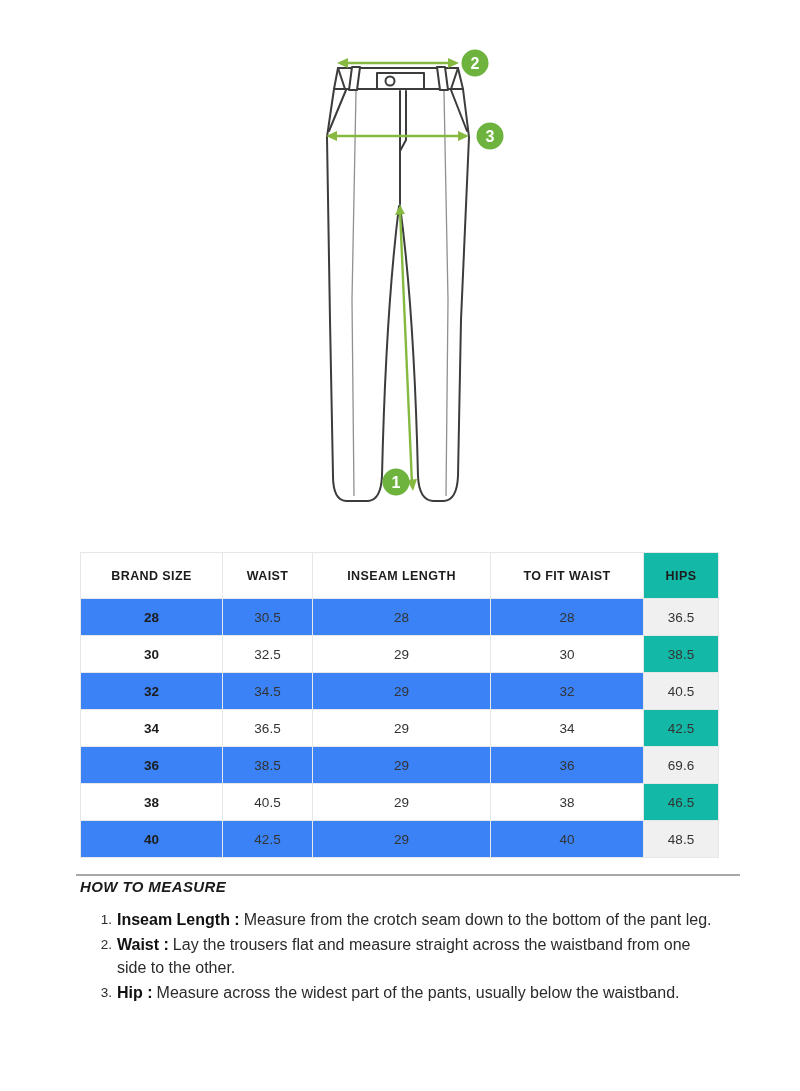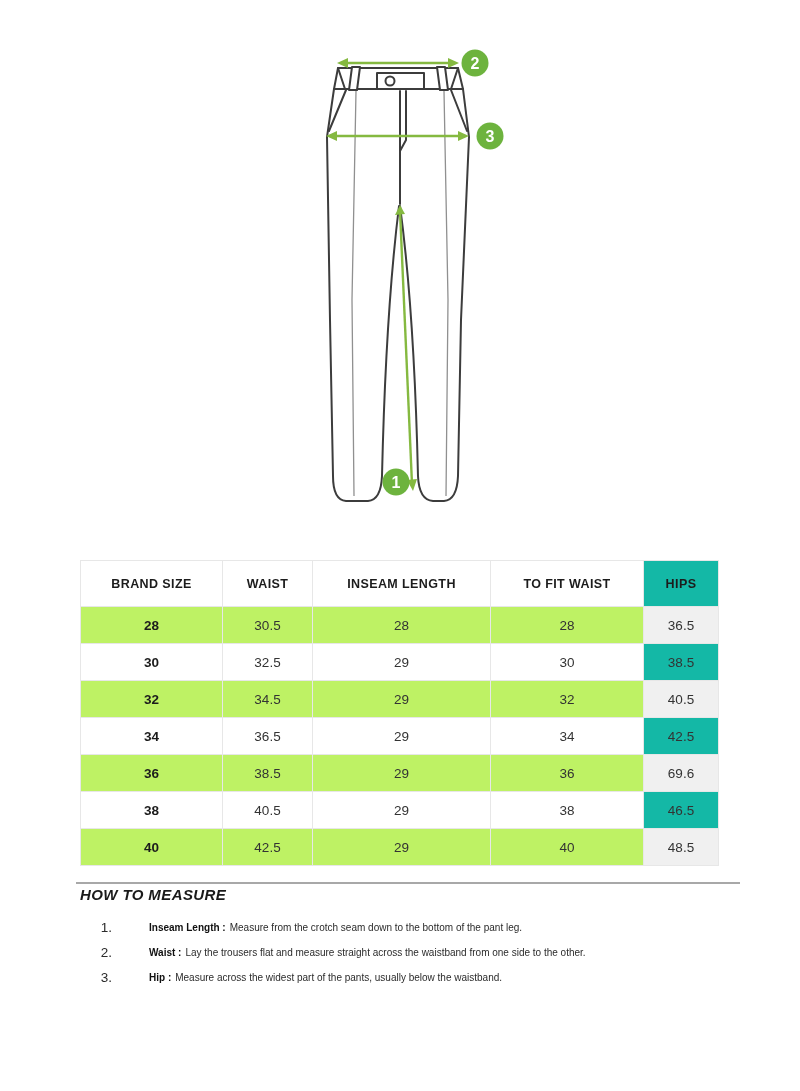--- a/index.html
+++ b/index.html
@@ -3,52 +3,52 @@
 <meta charset="utf-8">
 <style>
   * { margin: 0; padding: 0; box-sizing: border-box; }
   body { background: #ffffff; font-family: "Liberation Sans", "DejaVu Sans", sans-serif; }
   .page { width: 800px; height: 1091px; background: #ffffff; overflow: hidden; position: relative; }
 
   
   .diagram-wrap { width: 800px; height: 540px; }
 
   
-  .table-wrap { margin-left: 80px; width: 638px; margin-top: 20px; }
+  .table-wrap { margin-left: 80px; width: 638px; margin-top: 12px; }
   table.size-table { border-collapse: collapse; table-layout: fixed; width: 638px; color: #2b2b2b; }
   table.size-table col.c1 { width: 142px; }
   table.size-table col.c2 { width: 90px; }
   table.size-table col.c3 { width: 178px; }
   table.size-table col.c4 { width: 153px; }
   table.size-table col.c5 { width: 75px; }
   table.size-table th, table.size-table td {
     border: 1px solid #e7e7e7; text-align: center; vertical-align: middle;
   }
   table.size-table th {
     height: 46px; font-size: 12.5px; font-weight: bold; letter-spacing: 0.4px; color: #1c1c1c;
     background: #ffffff;
   }
   table.size-table td { height: 37px; font-size: 13.5px; color: #333333; }
   table.size-table td.col-size { font-weight: bold; color: #1c1c1c; }
   table.size-table th.col-hips, table.size-table td.col-hips { background: #14b8a6; }
-  table.size-table tr.alt td { background: #bef264; }
+  table.size-table tr.alt td { background: #3b82f6; }
   table.size-table tr.alt td.col-hips { background: #f0f0f0; }
 
   
   .divider { margin: 16px 60px 0 76px; border: none; border-top: 2px solid #a8a8a8; height: 0; }
 
   
   .htm-title {
     margin: 2px 0 0 80px; font-size: 15px; font-weight: bold; font-style: italic;
     color: #1a1a1a; letter-spacing: 0.4px;
   }
   ol.steps { margin: 13px 0 0 97px; list-style: none; }
   ol.steps li { display: flex; margin-bottom: 2px; }
   .step-num { width: 15px; flex: 0 0 15px; font-size: 13.5px; color: #2b2b2b; line-height: 23px; text-align: right; margin-right: 5px; }
-  .step-body { max-width: 598px; font-size: 10px; color: #2b2b2b; line-height: 23px; margin-left: 32px; }
+  .step-body { max-width: 598px; font-size: 16px; color: #2b2b2b; line-height: 23px; }
   .step-body b { color: #111111; margin-right: 4px; }
 </style>
 </head>
 <body>
 
 <div class="page">
 
   <div class="diagram-wrap">
     <svg width="800" height="540" viewBox="0 0 800 540">
       <g stroke="#3c3c3c" stroke-width="2" fill="#ffffff" stroke-linejoin="round" stroke-linecap="round">

